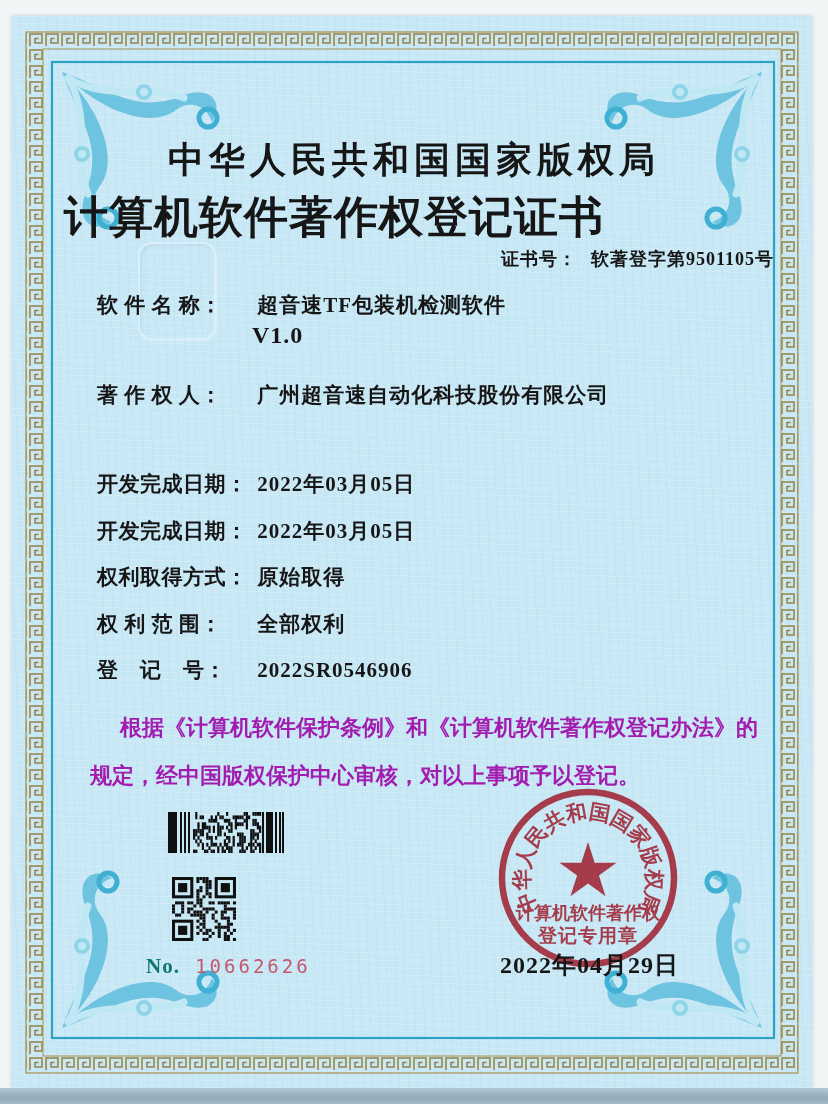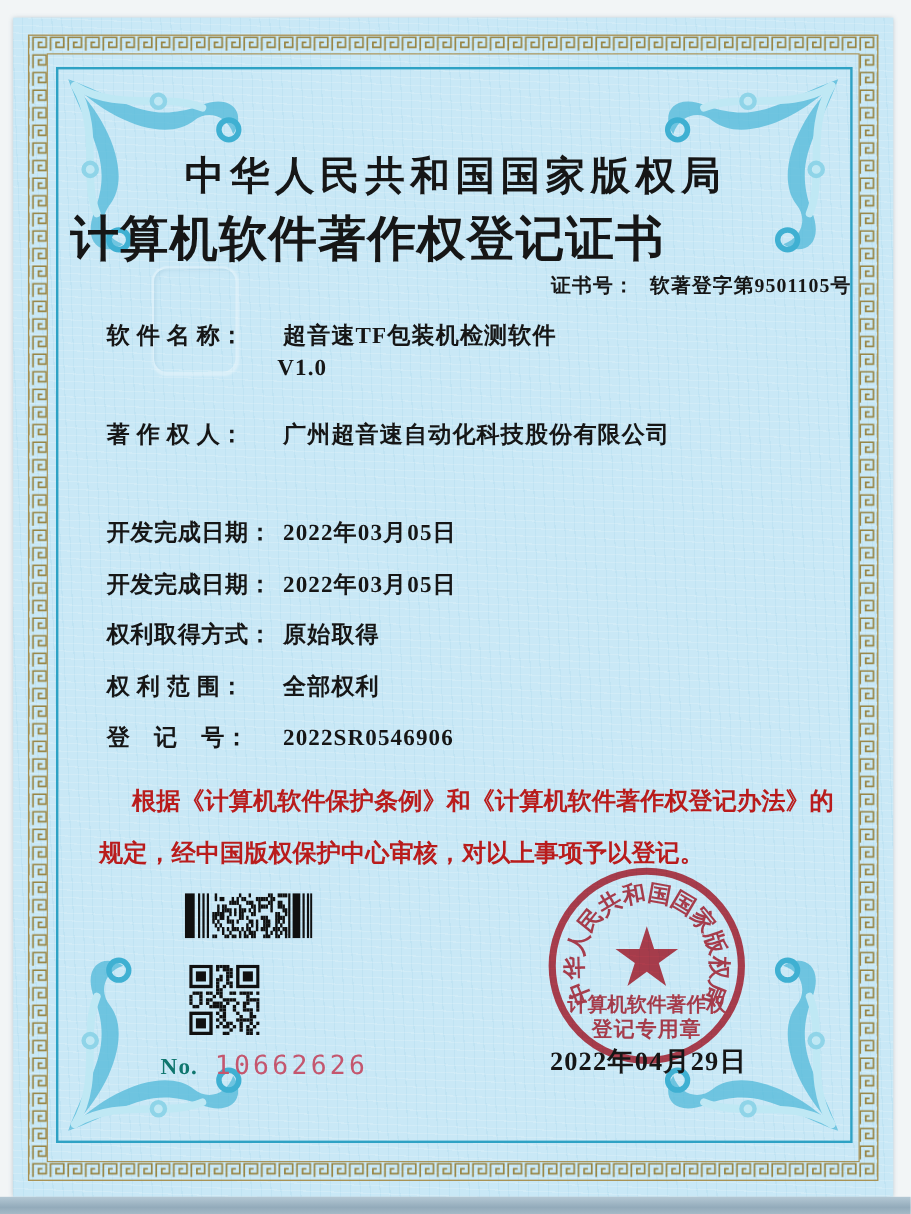--- a/index.html
+++ b/index.html
@@ -26,28 +26,28 @@
   svg.frame{position:absolute;left:0;top:0;width:800px;height:1072px;}
   
   .abs{position:absolute;white-space:nowrap;color:#161616;}
   .title1{left:0;top:136px;width:828px;text-align:center;font-size:36px;font-weight:900;letter-spacing:5px;}
   .title2{left:0;top:188px;width:668px;text-align:center;font-size:44px;font-weight:900;letter-spacing:1px;}
   .certno{top:247px;right:54px;font-size:18px;font-weight:700;letter-spacing:1px;}
   .certno .lbl{margin-right:14px;}
   .frow{left:97px;font-size:21px;font-weight:700;}
   .frow .flabel{display:inline-block;width:150px;letter-spacing:.5px;}
   .frow .fvalue{display:inline-block;margin-left:5px;letter-spacing:1px;}
-  .vline2{left:252px;font-size:21px;font-weight:700;letter-spacing:1px;text-align:center;}
-  .statement{left:90px;top:704px;width:676px;font-size:22px;font-weight:600;line-height:48px;color:#b91c1c;white-space:normal;}
+  .vline2{left:252px;font-size:24px;font-weight:700;letter-spacing:1px;text-align:center;}
+  .statement{left:90px;top:704px;width:676px;font-size:22px;font-weight:600;line-height:48px;color:#a21caf;white-space:normal;}
   .statement .l1{text-indent:30px;}
   .noline{left:146px;top:954px;font-size:21px;}
   .noline .no-label{font-weight:700;letter-spacing:1px;color:#0f766e;}
   .noline .no-number{
     font-family:"DejaVu Sans Mono","Liberation Mono",monospace;
-    color:var(--serial-red,#c4566e);font-size:24px;letter-spacing:3px;margin-left:10px;text-align:center;
+    color:var(--serial-red,#c4566e);font-size:19px;letter-spacing:3px;margin-left:10px;text-align:center;
   }
   .issue-date{left:500px;top:949px;font-size:24px;font-weight:700;letter-spacing:1px;}
   
   .barcode{position:absolute;left:168px;top:812px;width:116px;height:41px;}
   .qrcode{position:absolute;left:172px;top:877px;width:64px;height:64px;}
   .sealwrap{position:absolute;left:478px;top:768px;width:220px;height:220px;mix-blend-mode:multiply;opacity:.93;}
   .emboss{
     position:absolute;left:138px;top:242px;width:74px;height:94px;border-radius:14px;
     border:2px solid rgba(255,255,255,.45);
     box-shadow:inset 2px 2px 3px rgba(125,175,200,.28), 1px 1px 2px rgba(255,255,255,.5);

